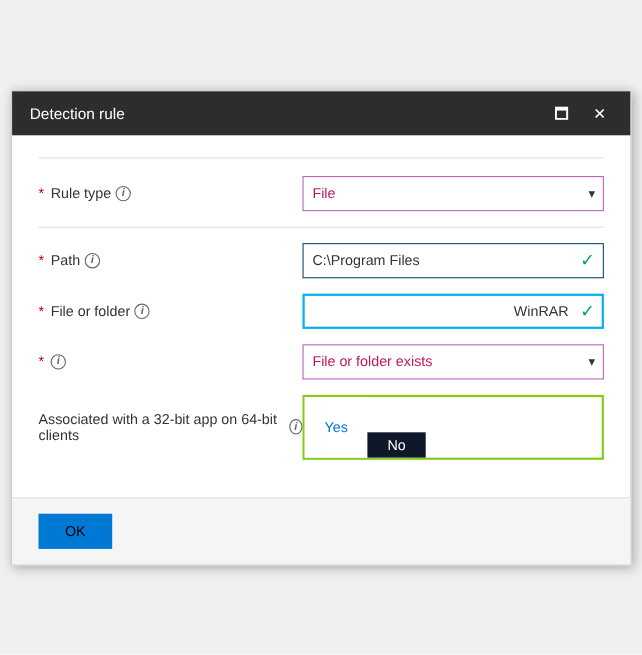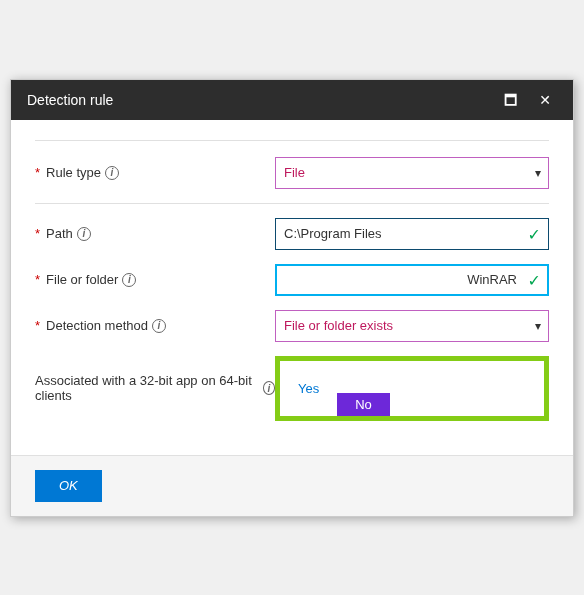--- a/index.html
+++ b/index.html
@@ -137,51 +137,50 @@
     .input-check {
       position: absolute;
       right: 8px;
       top: 50%;
       transform: translateY(-50%);
       color: #00a650;
       font-size: 16px;
     }
     .toggle-group {
       display: flex;
-      border: 5px solid #84cc16;
+      border: 2px solid #84cc16;
     }
     .toggle-btn {
       padding: 4px 18px;
       border: none;
       cursor: pointer;
       font-size: 13px;
       background: #fff;
       color: #0078d4;
     }
     .toggle-btn.active {
-      background: #6d28d9;
+      background: #0f172a;
       color: #fff;
       margin-top: 32px;
     }
     .dialog-footer {
       background: #f5f5f5;
       border-top: 1px solid #e0e0e0;
       padding: 14px 24px;
       display: flex;
       align-items: center;
     }
     .btn-ok {
       background: #0078d4;
-      color: #ffffff;
+      color: #000000;
       border: none;
       padding: 6px 24px;
       font-size: 13px;
       cursor: pointer;
       height: 32px;
-      font-style: italic;
     }
   </style>
 </head>
 <body>
 
 <div class="dialog">
 
   <div class="title-bar">
     <span class="title-bar-title">Detection rule</span>
     <div class="title-bar-controls">
@@ -238,21 +237,20 @@
           <div class="input-wrap">
             <input type="text" class="form-input" style="border-color: rgb(0, 176, 240); border-width: 2px; text-align: right;" value="WinRAR">
             <span class="input-check">✓</span>
           </div>
         </div>
       </div>
 
       <div class="form-row">
         <div class="form-label">
           <span class="required-star">*</span>
-          <span>Detection method</span>
           <span class="info-icon">i</span>
         </div>
         <div class="form-control-wrap">
           <div class="select-wrap">
             <select class="form-select">
               <option>File or folder exists</option>
               <option>Date modified</option>
               <option>Date created</option>
               <option>Version</option>
               <option>Size in MB</option>

